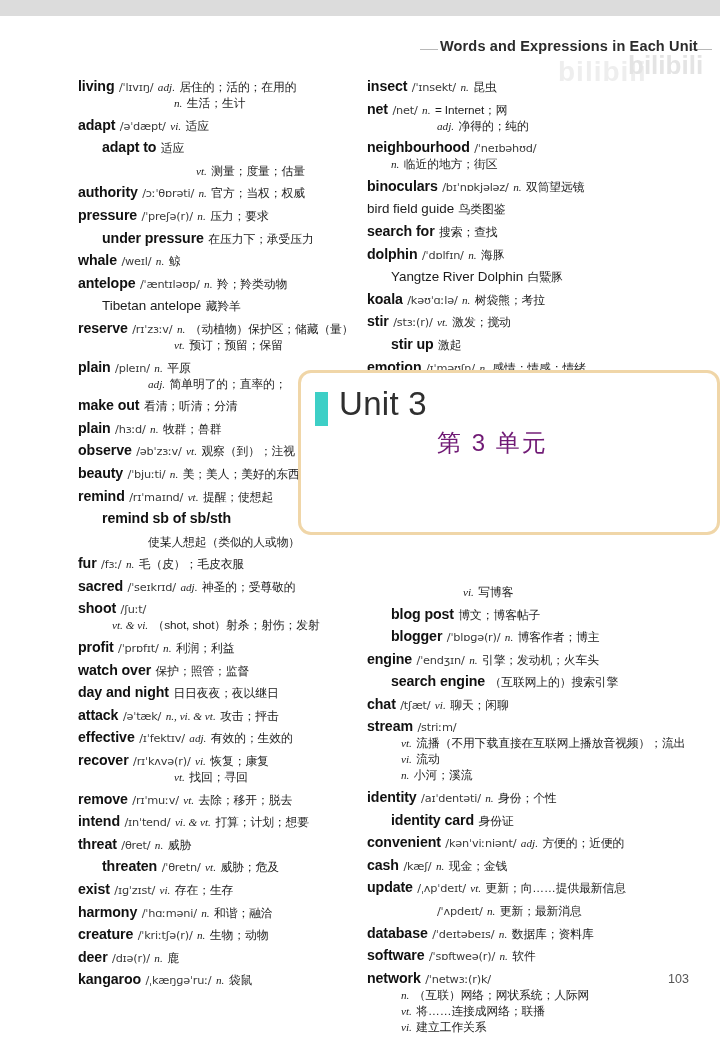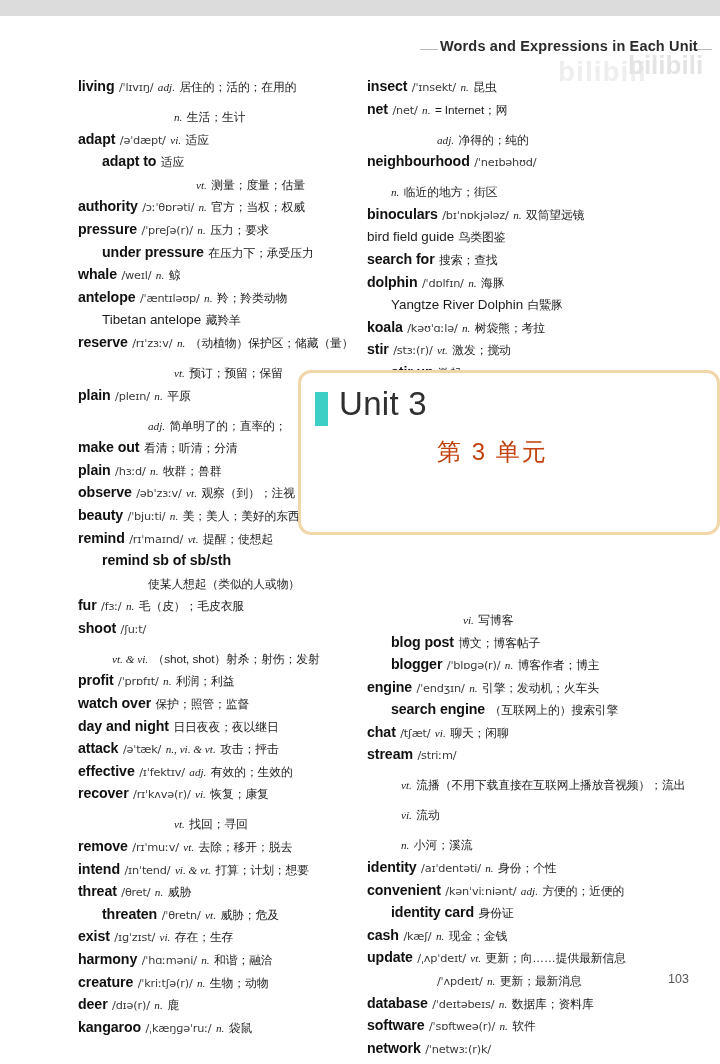--- a/index.html
+++ b/index.html
@@ -83,21 +83,21 @@
   #column-left  { left: 78px;  width: 268px; }
   #column-right { left: 367px; width: 292px; }
 
   .entry {
     line-height: 1.0;
     margin: 0 0 6.6px 0;
     white-space: nowrap;
   }
 
   .line { white-space: nowrap; display: block; }
-  .line + .line { margin-top: 14px; }
+  .line + .line { margin-top: 0; }
 
   .hw {
     font-size: 14.2px;
     font-weight: 700;
     color: #111111;
     letter-spacing: -0.1px;
   }
   .ph {
     font-size: 11.3px;
     color: #3a3a3a;
@@ -148,24 +148,24 @@
     position: absolute;
     left: 38px; top: 12px;
     font-size: 33px;
     font-weight: 400;
     color: #2f2f2f;
     letter-spacing: 0.3px;
     white-space: nowrap;
   }
   #unit-subtitle {
     position: absolute;
-    left: 136px; top: 63px;
+    left: 136px; top: 54px;
     font-size: 24px;
     font-weight: 400;
-    color: #c2410c;
+    color: #701a75;
     letter-spacing: 2px;
     white-space: nowrap;
   }
 
   
   #page-number {
     position: absolute;
     left: 668px; top: 972px;
     font-size: 12.5px;
     color: #555555;
@@ -243,20 +243,23 @@
       <div class="entry">
         <span class="line sub"><span class="hw">remind sb of sb/sth</span></span>
       </div>
       <div class="entry">
         <span class="line hang-sm"><span class="cn">使某人想起（类似的人或物）</span></span>
       </div>
       <div class="entry">
         <span class="line "><span class="hw">fur</span> <span class="ph">/fɜː/</span> <span class="pos">n.</span> <span class="cn">毛（皮）；毛皮衣服</span></span>
       </div>
       <div class="entry">
+        <span class="line "><span class="hw">sacred</span> <span class="ph">/ˈseɪkrɪd/</span> <span class="pos">adj.</span> <span class="cn">神圣的；受尊敬的</span></span>
+      </div>
+      <div class="entry">
         <span class="line "><span class="hw">shoot</span> <span class="ph">/ʃuːt/</span></span>
         <span class="line hang-xs"><span class="pos">vt. &amp; vi.</span> <span class="cn">（shot, shot）射杀；射伤；发射</span></span>
       </div>
       <div class="entry">
         <span class="line "><span class="hw">profit</span> <span class="ph">/ˈprɒfɪt/</span> <span class="pos">n.</span> <span class="cn">利润；利益</span></span>
       </div>
       <div class="entry">
         <span class="line "><span class="hw">watch over</span> <span class="cn">保护；照管；监督</span></span>
       </div>
       <div class="entry">
@@ -367,24 +370,24 @@
       <div class="entry">
         <span class="line "><span class="hw">stream</span> <span class="ph">/striːm/</span></span>
         <span class="line hang-xs"><span class="pos">vt.</span> <span class="cn">流播（不用下载直接在互联网上播放音视频）；流出</span></span>
         <span class="line hang-xs"><span class="pos">vi.</span> <span class="cn">流动</span></span>
         <span class="line hang-xs"><span class="pos">n.</span> <span class="cn">小河；溪流</span></span>
       </div>
       <div class="entry">
         <span class="line "><span class="hw">identity</span> <span class="ph">/aɪˈdentəti/</span> <span class="pos">n.</span> <span class="cn">身份；个性</span></span>
       </div>
       <div class="entry">
+        <span class="line sub"><span class="hw">identity card</span> <span class="cn">身份证</span></span>
+      </div>
+      <div class="entry">
         <span class="line "><span class="hw">convenient</span> <span class="ph">/kənˈviːniənt/</span> <span class="pos">adj.</span> <span class="cn">方便的；近便的</span></span>
-      </div>
-      <div class="entry">
-        <span class="line sub"><span class="hw">identity card</span> <span class="cn">身份证</span></span>
       </div>
       <div class="entry">
         <span class="line "><span class="hw">cash</span> <span class="ph">/kæʃ/</span> <span class="pos">n.</span> <span class="cn">现金；金钱</span></span>
       </div>
       <div class="entry">
         <span class="line "><span class="hw">update</span> <span class="ph">/ˌʌpˈdeɪt/</span> <span class="pos">vt.</span> <span class="cn">更新；向……提供最新信息</span></span>
       </div>
       <div class="entry">
         <span class="line hang-sm"><span class="ph">/ˈʌpdeɪt/</span> <span class="pos">n.</span> <span class="cn">更新；最新消息</span></span>
       </div>

